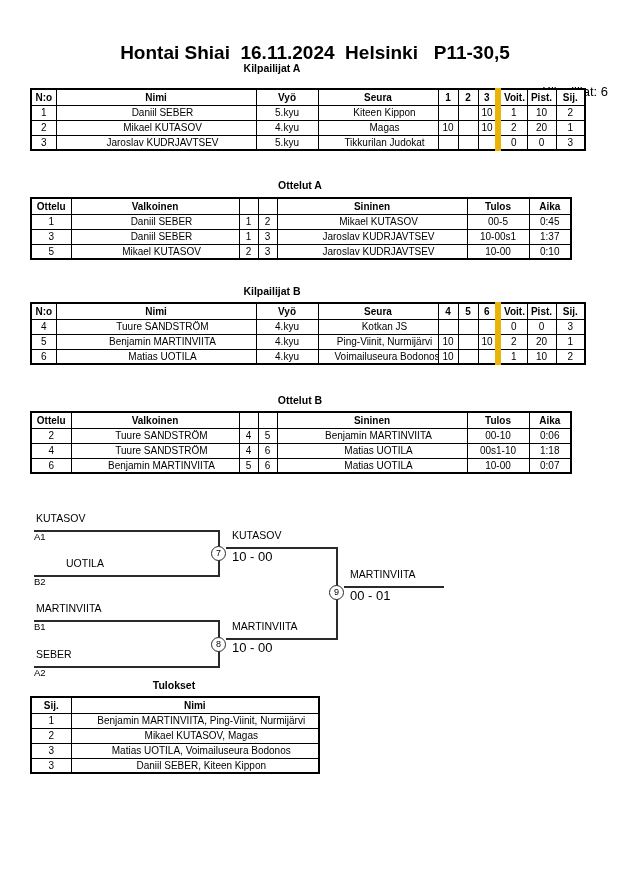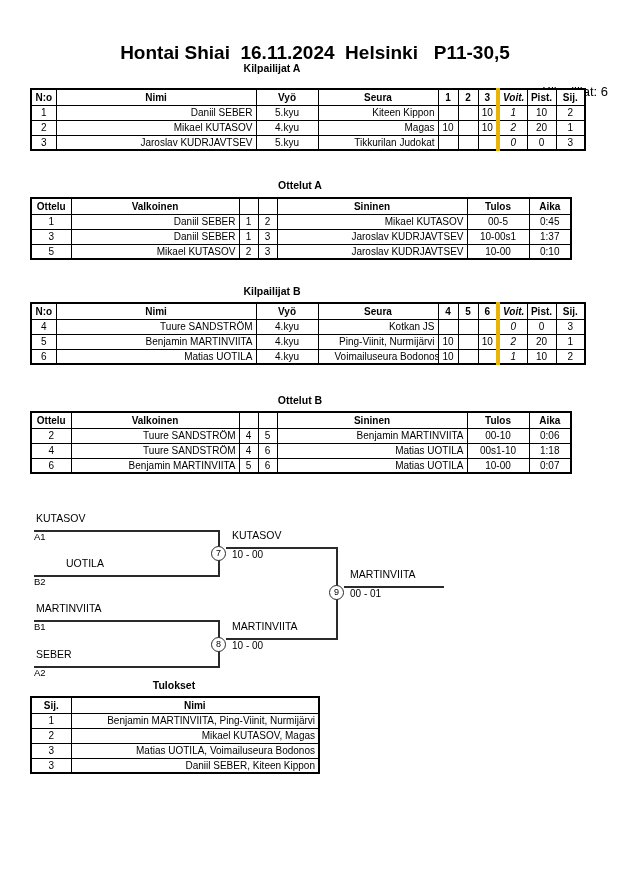--- a/index.html
+++ b/index.html
@@ -64,27 +64,27 @@
     vertical-align: middle;
     box-sizing: border-box;
   }
   .tbl thead th {
     font-weight: bold;
     text-align: center;
     height: 16px;
     margin-left: 22px;
   }
   .tbl .c { text-align: center; }
-  .tbl .l { text-align: right; padding-left: 16px; }
+  .tbl .l { text-align: center; padding-left: 16px; }
 
   
   .tbl { border: 2px solid #000; }
 
   
-  .tbl .grp-start { border-left: 4px solid #eab308; font-style: italic; }
+  .tbl .grp-start { border-left: 6px solid #eab308; }
 
   
   .bracket {
     position: absolute;
     left: 0;
     top: 506px;
     width: 630px;
     height: 180px;
   }
   .bline {
@@ -100,21 +100,21 @@
     color: #000;
   }
   .bseed {
     position: absolute;
     font-size: 9.5px;
     white-space: pre;
     color: #000;
   }
   .bscore {
     position: absolute;
-    font-size: 10px;
+    font-size: 13px;
     white-space: pre;
     color: #000;
     text-align: right;
   }
   .bnode {
     position: absolute;
     width: 15px;
     height: 15px;
     border: 1.4px solid #2a2a2a;
     border-radius: 50%;

